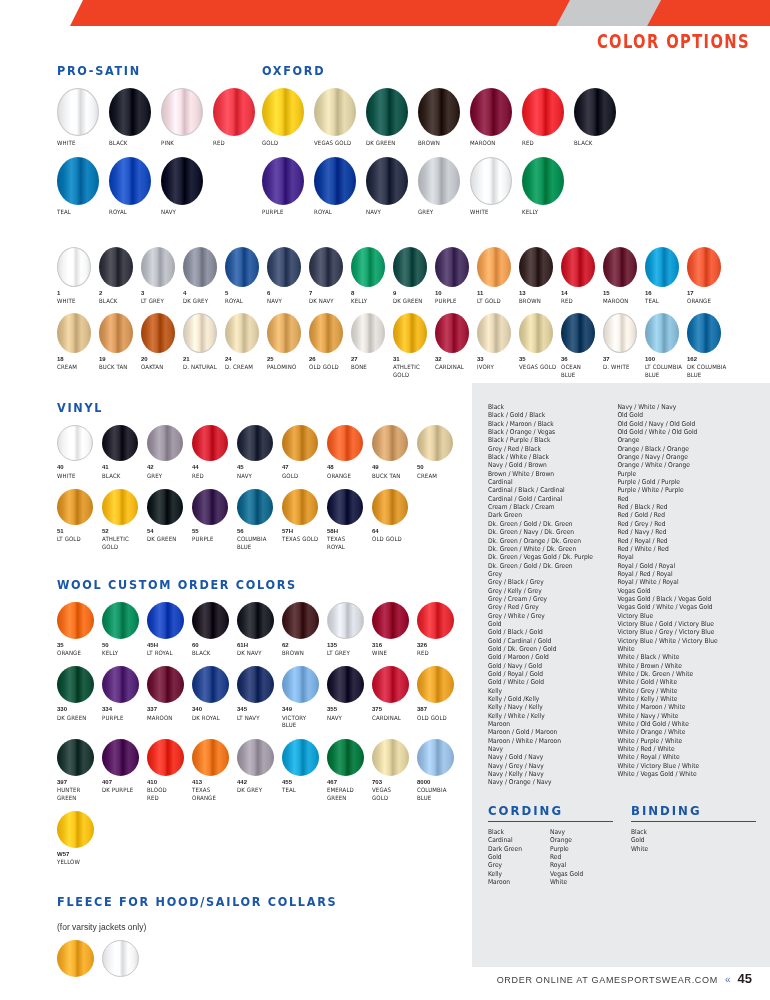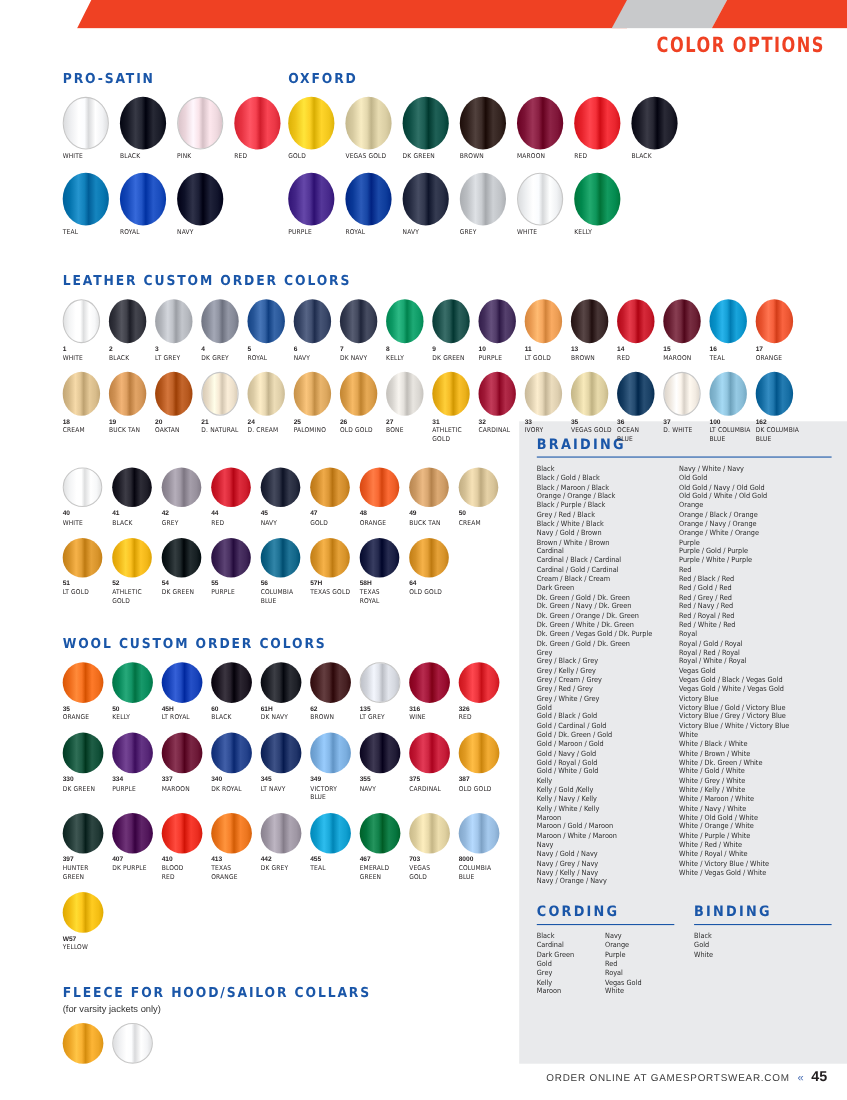--- a/index.html
+++ b/index.html
@@ -31,21 +31,21 @@
     font-family:"DejaVu Sans Condensed","Liberation Sans",sans-serif;
     font-size:19px;font-weight:bold;letter-spacing:1.6px;
     transform:scaleX(.86);transform-origin:right center;
   }
 
   
   .sec-title{
     color:#1a56a8;font-weight:bold;font-size:12.5px;letter-spacing:1.7px;
     font-family:"DejaVu Sans Condensed","Liberation Sans",sans-serif;
   }
-  .sub-note{font-size:8.5px;color:#333;margin-top:3px;}
+  .sub-note{font-size:8.5px;color:#333;margin-top:13px;}
 
   .swatch-row{display:flex;align-items:flex-start;}
   .sw{display:flex;flex-direction:column;align-items:flex-start;}
   .chip{border-radius:50%;box-sizing:border-box;}
   .chip.outline{border:1px solid #c7c7c7;}
   .cap{
     font-family:"DejaVu Sans Condensed","Liberation Sans",sans-serif;
     font-size:6px;line-height:7.6px;color:#231f20;letter-spacing:.15px;
     margin-top:3px;text-transform:uppercase;white-space:pre-line;
   }
@@ -80,27 +80,26 @@
 
 <div class="banner">
   <div class="stripe s-red-1"></div>
   <div class="stripe s-grey"></div>
   <div class="stripe s-red-2"></div>
 </div>
 <div class="page-title">COLOR OPTIONS</div>
 
 <div class="panel">
   <div class="panel-in">
-    <div class="list-title">BRAIDING</div>
     <div class="list-cols">
       <div class="list-col" style="width:140px">
           <div>Black</div>
           <div>Black / Gold / Black</div>
           <div>Black / Maroon / Black</div>
-          <div>Orange / Orange / Black</div>
+          <div>Black / Orange / Vegas</div>
           <div>Black / Purple / Black</div>
           <div>Grey / Red / Black</div>
           <div>Black / White / Black</div>
           <div>Navy / Gold / Brown</div>
           <div>Brown / White / Brown</div>
           <div>Cardinal</div>
           <div>Cardinal / Black / Cardinal</div>
           <div>Cardinal / Gold / Cardinal</div>
           <div>Cream / Black / Cream</div>
           <div>Dark Green</div>
@@ -313,21 +312,20 @@
           </div>
           <div class="sw" style="width: 52px; margin-bottom: 10px;">
             <div class="chip" style="width: 42px; height: 48px; background: linear-gradient(90deg, rgb(0, 118, 59) 0%, rgb(0, 136, 77) 16%, rgb(34, 170, 111) 34%, rgb(14, 150, 91) 47%, rgb(0, 114, 55) 56%, rgb(18, 154, 95) 72%, rgb(4, 140, 81) 88%, rgb(0, 120, 61) 100%);"></div>
             <div class="cap">KELLY</div>
           </div>
         </div>
     </div>
   </div>
 
   <div style="margin-top:22px;">
-    <div class="sec-title">LEATHER CUSTOM ORDER COLORS</div>
     <div class="swatch-row" style="margin-top:10px;flex-wrap:wrap;width:700px;">
         <div class="sw" style="width: 42px; margin-bottom: 8px;">
           <div class="chip outline" style="width: 34px; height: 40px; background: linear-gradient(90deg, rgb(225, 226, 227) 0%, rgb(243, 244, 245) 16%, rgb(255, 255, 255) 34%, rgb(255, 255, 255) 47%, rgb(221, 222, 223) 56%, rgb(255, 255, 255) 72%, rgb(247, 248, 249) 88%, rgb(227, 228, 229) 100%);"></div>
           <div class="num">1</div>
           <div class="cap">WHITE</div>
         </div>
         <div class="sw" style="width: 42px; margin-bottom: 8px;">
           <div class="chip" style="width: 34px; height: 40px; background: linear-gradient(90deg, rgb(32, 33, 42) 0%, rgb(50, 51, 60) 16%, rgb(84, 85, 94) 34%, rgb(64, 65, 74) 47%, rgb(28, 29, 38) 56%, rgb(68, 69, 78) 72%, rgb(54, 55, 64) 88%, rgb(34, 35, 44) 100%);"></div>
           <div class="num">2</div>
           <div class="cap">BLACK</div>
@@ -483,20 +481,21 @@
         <div class="sw" style="width: 42px; margin-bottom: 8px;">
           <div class="chip" style="width: 34px; height: 40px; background: linear-gradient(90deg, rgb(0, 88, 142) 0%, rgb(18, 106, 160) 16%, rgb(52, 140, 194) 34%, rgb(32, 120, 174) 47%, rgb(0, 84, 138) 56%, rgb(36, 124, 178) 72%, rgb(22, 110, 164) 88%, rgb(2, 90, 144) 100%);"></div>
           <div class="num">162</div>
           <div class="cap">DK COLUMBIA
 BLUE</div>
         </div>
       </div>
   </div>
 
   <div style="margin-top:14px;">
+    <div class="sec-title">VINYL</div>
     <div class="swatch-row" style="margin-top:10px;flex-wrap:wrap;width:410px;">
         <div class="sw" style="width: 45px; margin-bottom: 10px;">
           <div class="chip outline" style="width: 36px; height: 36px; background: linear-gradient(90deg, rgb(225, 226, 227) 0%, rgb(243, 244, 245) 16%, rgb(255, 255, 255) 34%, rgb(255, 255, 255) 47%, rgb(221, 222, 223) 56%, rgb(255, 255, 255) 72%, rgb(247, 248, 249) 88%, rgb(227, 228, 229) 100%);"></div>
           <div class="num">40</div>
           <div class="cap">WHITE</div>
         </div>
         <div class="sw" style="width: 45px; margin-bottom: 10px;">
           <div class="chip" style="width: 36px; height: 36px; background: linear-gradient(90deg, rgb(9, 8, 18) 0%, rgb(27, 26, 36) 16%, rgb(61, 60, 70) 34%, rgb(41, 40, 50) 47%, rgb(5, 4, 14) 56%, rgb(45, 44, 54) 72%, rgb(31, 30, 40) 88%, rgb(11, 10, 20) 100%);"></div>
           <div class="num">41</div>
           <div class="cap">BLACK</div>

